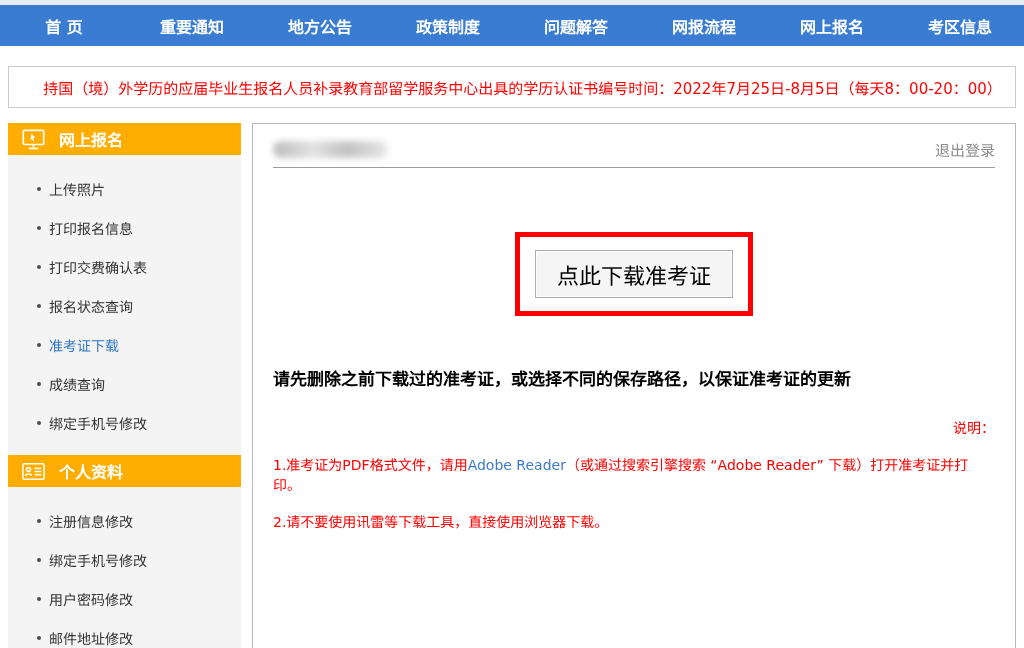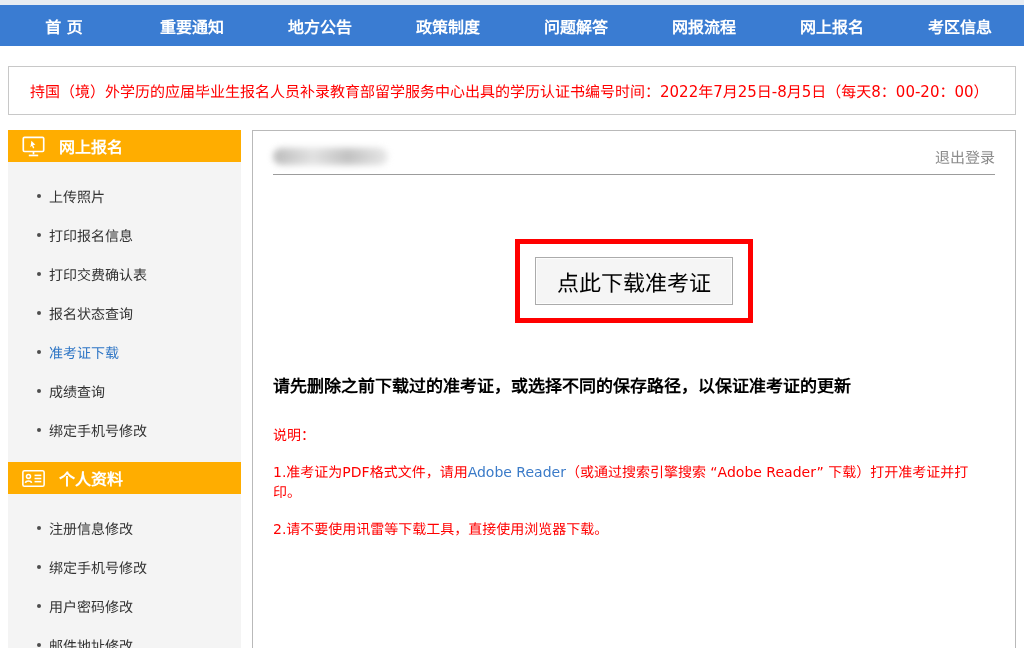--- a/index.html
+++ b/index.html
@@ -16,22 +16,22 @@
 
   .top-strip{height:5px;background:#E7ECF2;}
 
   
   .nav{height:41px;background:var(--nav_blue);display:flex;align-items:stretch;}
   .nav-item{flex:1;display:flex;align-items:center;justify-content:center;
     color:#fff;font-weight:bold;font-size:16px;cursor:pointer;white-space:nowrap;}
 
   
   .notice{margin:20px 8px 0 8px;border:1px solid var(--border_gray);background:#fff;
-    height:49px;display:flex;align-items:center;padding-left:21px;
-    color:var(--red);font-size:15px;white-space:nowrap;overflow:hidden;}
+    height:42px;display:flex;align-items:center;padding-left:21px;
+    color:var(--red);font-size:15px;white-space:nowrap;overflow:hidden;justify-content:center;}
 
   
   .layout{display:flex;align-items:flex-start;margin-top:15px;}
 
   
   .sidebar{width:233px;margin-left:8px;background:#F4F4F4;padding-bottom:4px;}
   .side-header{height:32px;background:var(--orange);color:#fff;font-weight:bold;
     font-size:16px;display:flex;align-items:center;padding-left:13px;gap:13px;}
   .side-header svg{display:block;}
   .side-list{padding:14px 0 13px 0;}
@@ -53,21 +53,21 @@
   .divider{margin:7px 20px 0 20px;border-top:1px solid #9C9C9C;}
 
   .download-area{display:flex;justify-content:center;}
   .highlight-box{margin-top:64px;border:5px solid var(--red);
     padding:13px 15px;background:#fff;}
   .download-btn{font-family:inherit;font-size:22px;color:#000;
     background:#F5F5F5;border:1px solid #ABABAB;padding:7px 21px;cursor:pointer;
     box-shadow:inset 0 0 0 1px #fdfdfd;}
 
   .heading{margin:49px 20px 0 20px;font-size:17px;font-weight:bold;color:#000;}
-  .note-label{margin:27px 20px 0 20px;color:var(--red);font-size:14px;}
+  .note-label{margin:27px 20px 0 20px;color:var(--red);font-size:14px;text-align:right;}
   .note-line{margin:17px 20px 0 20px;color:var(--red);font-size:14px;}
   .note-line .link{color:var(--link_blue);cursor:pointer;}
 </style>
 </head>
 <body>
 
 <div class="top-strip"></div>
 
 <nav class="nav">
   <div class="nav-item">首 页</div>

